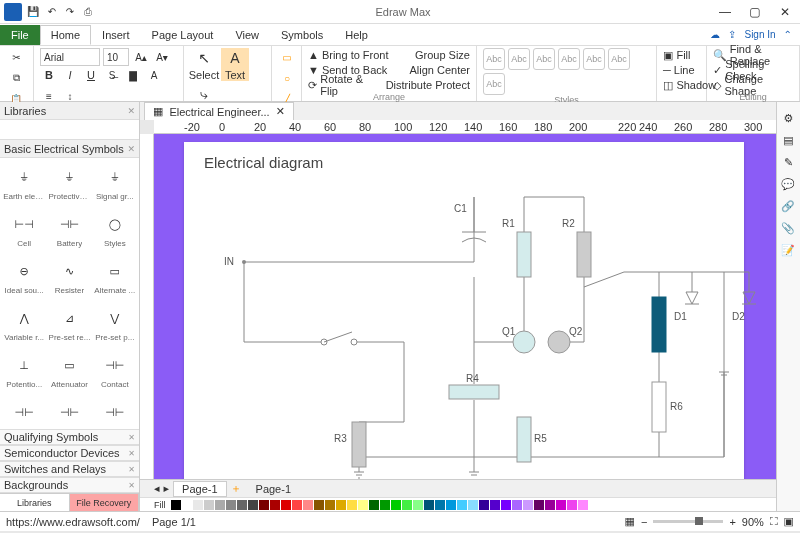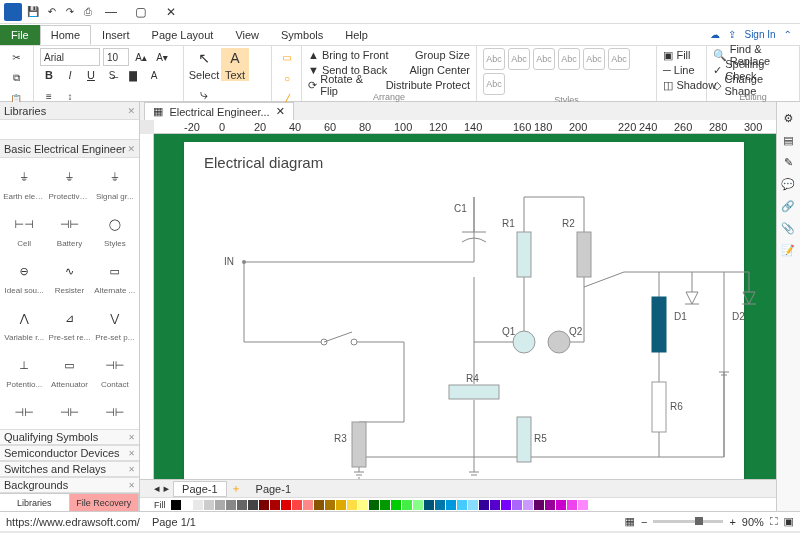--- a/index.html
+++ b/index.html
@@ -43,21 +43,21 @@
 .lefttabs{height:18px;display:flex;border-top:1px solid #ccc}
 .lefttabs .lt{flex:1;font-size:9px;display:flex;align-items:center;justify-content:center;background:#fca5a5;border-right:1px solid #ccc}
 .lefttabs .lt.active{background:#fff}
 .canvas-area{flex:1;display:flex;flex-direction:column;background:#e8e8e8;position:relative}
 .doctabs{height:18px;background:#f0f0f0;display:flex;align-items:end;padding-left:4px}
 .doctab{background:#fff;border:1px solid #ccc;border-bottom:none;padding:2px 8px;font-size:9px;display:flex;gap:6px;align-items:center}
 .ruler-h{height:14px;background:#fff;border-bottom:1px solid #ccc;margin-left:14px;position:relative;overflow:hidden;font-size:7px;color:#999}
 .ruler-h span{position:absolute;top:1px}
 .canvas-wrap{flex:1;display:flex;overflow:hidden}
 .ruler-v{width:14px;background:#fff;border-right:1px solid #ccc}
-.canvas{flex:1;background:#15803d;position:relative;overflow:hidden}
+.canvas{flex:1;background:#8b5cf6;position:relative;overflow:hidden}
 .page{position:absolute;left:30px;top:8px;width:560px;height:360px;background:#fff;box-shadow:0 1px 3px rgba(0,0,0,0.2)}
 .rightstrip{width:24px;background:#f8f8f8;border-left:1px solid #ccc;display:flex;flex-direction:column;gap:6px;padding-top:8px;align-items:center}
 .rightstrip span{width:16px;height:16px;display:flex;align-items:center;justify-content:center;font-size:11px}
 .pagetabs{height:18px;background:#f0f0f0;border-top:1px solid #ccc;display:flex;align-items:center;font-size:9px;padding-left:14px;gap:4px}
 .pagetabs .pt{background:#fff;border:1px solid #ccc;padding:1px 8px}
 .colorrow{height:14px;background:#fff;display:flex;align-items:center;gap:1px;padding-left:14px;border-top:1px solid #ddd}
 .colorrow .sw{width:10px;height:10px}
 .statusbar{height:20px;background:#fff;border-top:1px solid #ccc;display:flex;align-items:center;padding:0 6px;font-size:9px;color:#666;gap:12px}
 .statusbar .right{margin-left:auto;display:flex;gap:6px;align-items:center}
 .slider{width:70px;height:3px;background:#ccc;position:relative}
@@ -74,20 +74,21 @@
 <body>
 
 <div class="titlebar">
   <div class="logo"></div>
   <div class="qat">
     <span>💾</span>
     <span>↶</span>
     <span>↷</span>
     <span>⎙</span>
   </div>
+  <div class="title">Edraw Max</div>
   <div class="winbtns">
     <span>—</span>
     <span>▢</span>
     <span>✕</span>
   </div>
 </div>
 
 <div class="menubar">
   <div class="tab file">File</div>
   <div class="tab active">Home</div>
@@ -236,21 +237,21 @@
   <div class="leftpanel">
     <div class="panelhdr">
         <span>Libraries</span>
         <span class="x">✕</span>
       </div>
     <div class="search">
         <input style="">
         <span>🔍</span>
       </div>
     <div class="panelhdr">
-        <span>Basic Electrical Engineer</span>
+        <span>Basic Electrical Symbols</span>
         <span class="x">✕</span>
       </div>
     <div class="symgrid" id="symgrid">
         <div class="symcell">
           <div class="sic">⏚</div>
           <div class="slbl">Earth elec...</div>
         </div>
         <div class="symcell">
           <div class="sic">⏚</div>
           <div class="slbl">Protective...</div>
@@ -355,21 +356,21 @@
     <div class="ruler-h" id="rulerh">
         <span style="left: 30px;">-20</span>
         <span style="left: 65px;">0</span>
         <span style="left: 100px;">20</span>
         <span style="left: 135px;">40</span>
         <span style="left: 170px;">60</span>
         <span style="left: 205px;">80</span>
         <span style="left: 240px;">100</span>
         <span style="left: 275px;">120</span>
         <span style="left: 310px;">140</span>
-        <span style="left: 359px;">160</span>
+        <span style="left: 345px;">160</span>
         <span style="left: 380px;">180</span>
         <span style="left: 415px;">200</span>
         <span style="left: 464px;">220</span>
         <span style="left: 485px;">240</span>
         <span style="left: 520px;">260</span>
         <span style="left: 555px;">280</span>
         <span style="left: 590px;">300</span>
       </div>
     <div class="canvas-wrap">
       <div class="ruler-v"></div>

